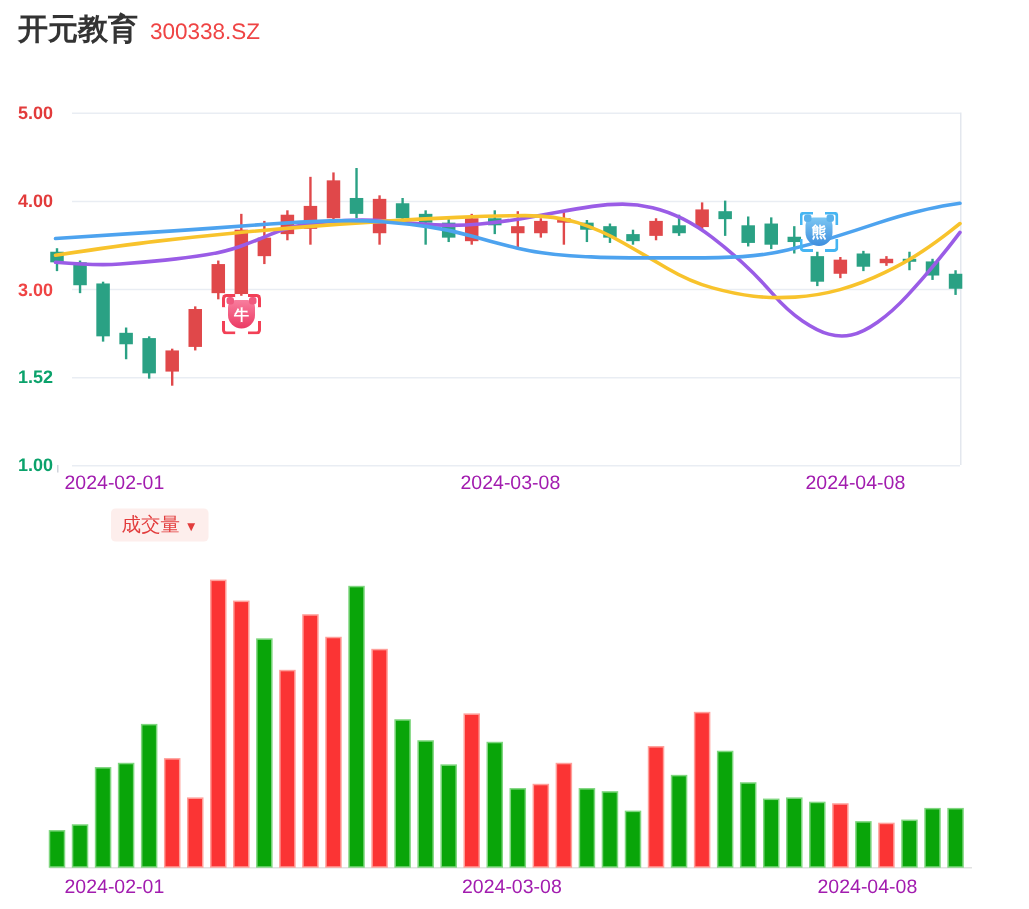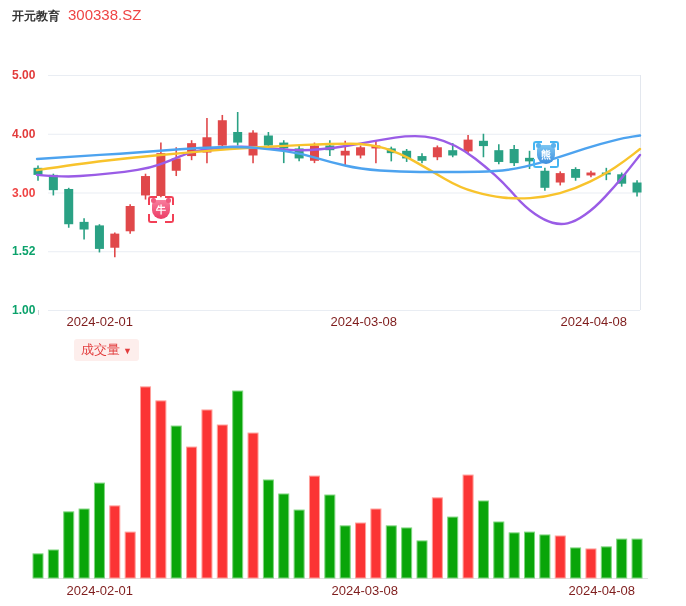--- a/index.html
+++ b/index.html
@@ -1,29 +1,29 @@
 <!DOCTYPE html>
 <html><head>
 <meta charset="utf-8">
 <style>
   html,body{margin:0;padding:0;background:#fff;}
   .stage{position:relative;width:686px;height:606px;background:#fff;overflow:hidden;
          font-family:"Liberation Sans","DejaVu Sans",sans-serif;}
   
   .hdr{position:absolute;left:12px;top:6px;height:24px;display:flex;align-items:baseline;gap:8px;}
-  .hdr .title{font-size:12px;font-weight:bold;color:#333;}
+  .hdr .title{font-size:20px;font-weight:bold;color:#333;}
   .hdr .code{font-size:15px;color:#ef4444;}
   
   .legend{position:absolute;left:14px;top:31px;display:flex;align-items:center;column-gap:23px;font-size:14px;}
   .chip{background:#fdeeec;color:#e23c3c;padding:3px 8px;border-radius:3px;font-size:14px;cursor:pointer;}
   .ma5{color:#8a4bdf;} .ma10{color:#fba628;} .ma20{color:#459ef5;}
   
   .ytick{position:absolute;left:12px;width:32px;text-align:left;font-size:12px;line-height:16px;font-weight:bold;}
   .t-red{color:#e23b3b;} .t-gray{color:#ef4444;} .t-green{color:#0ba26b;}
-  .xdate{position:absolute;width:90px;text-align:right;font-size:13px;color:#7f1d1d;line-height:16px;}
+  .xdate{position:absolute;width:90px;text-align:left;font-size:13px;color:#a21caf;line-height:16px;}
   
   .volhdr{position:absolute;left:45px;top:339px;display:flex;align-items:center;gap:20px;margin-left:29px;}
   .volhdr .chip{font-size:13px;padding:2px 7px;}
   .volhdr .caret{font-size:9px;margin-left:3px;}
   .volval{font-size:14px;color:#333;}
   
   svg.chart{position:absolute;left:0;top:0;}
   
   .badge{position:absolute;width:26px;height:27px;}
   .badge .ck{position:absolute;width:7px;height:7px;border:0 solid;}

